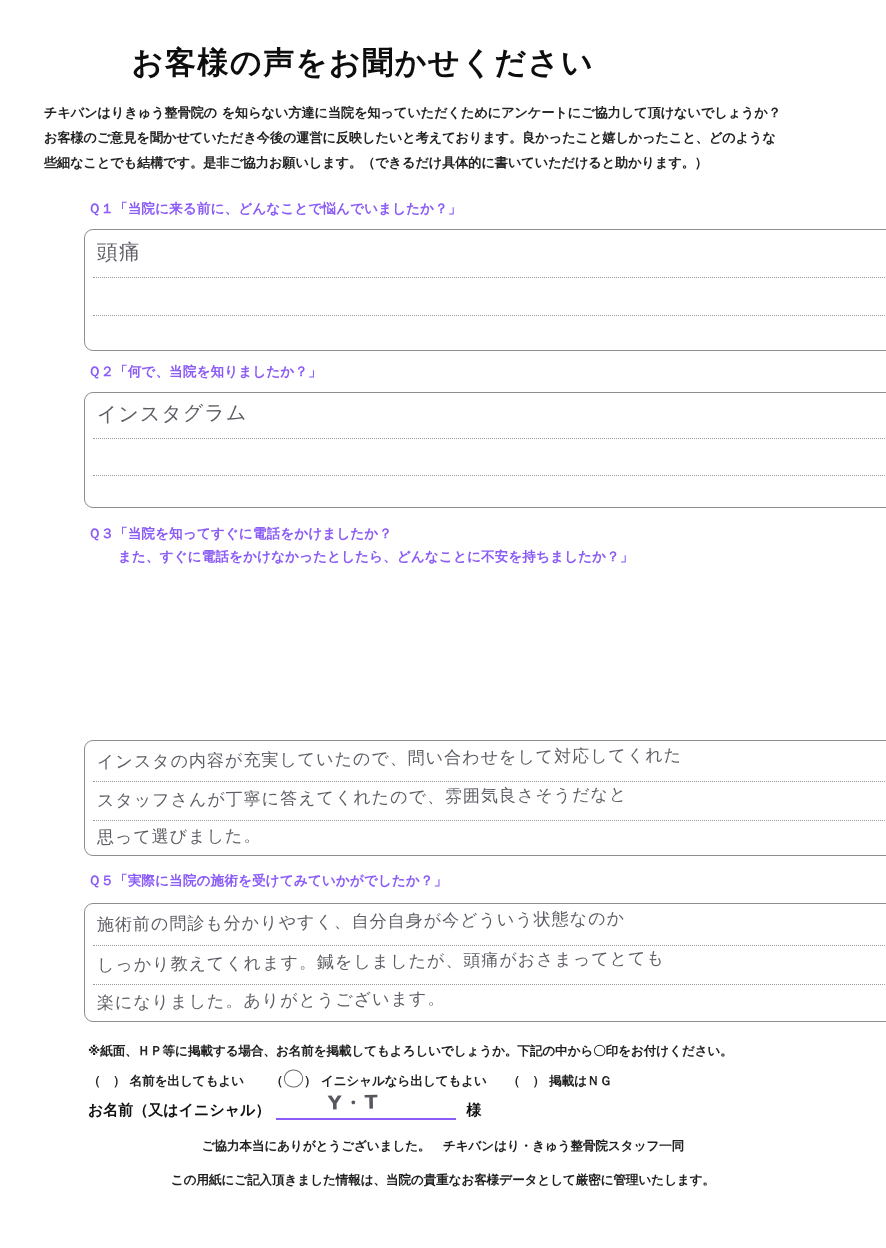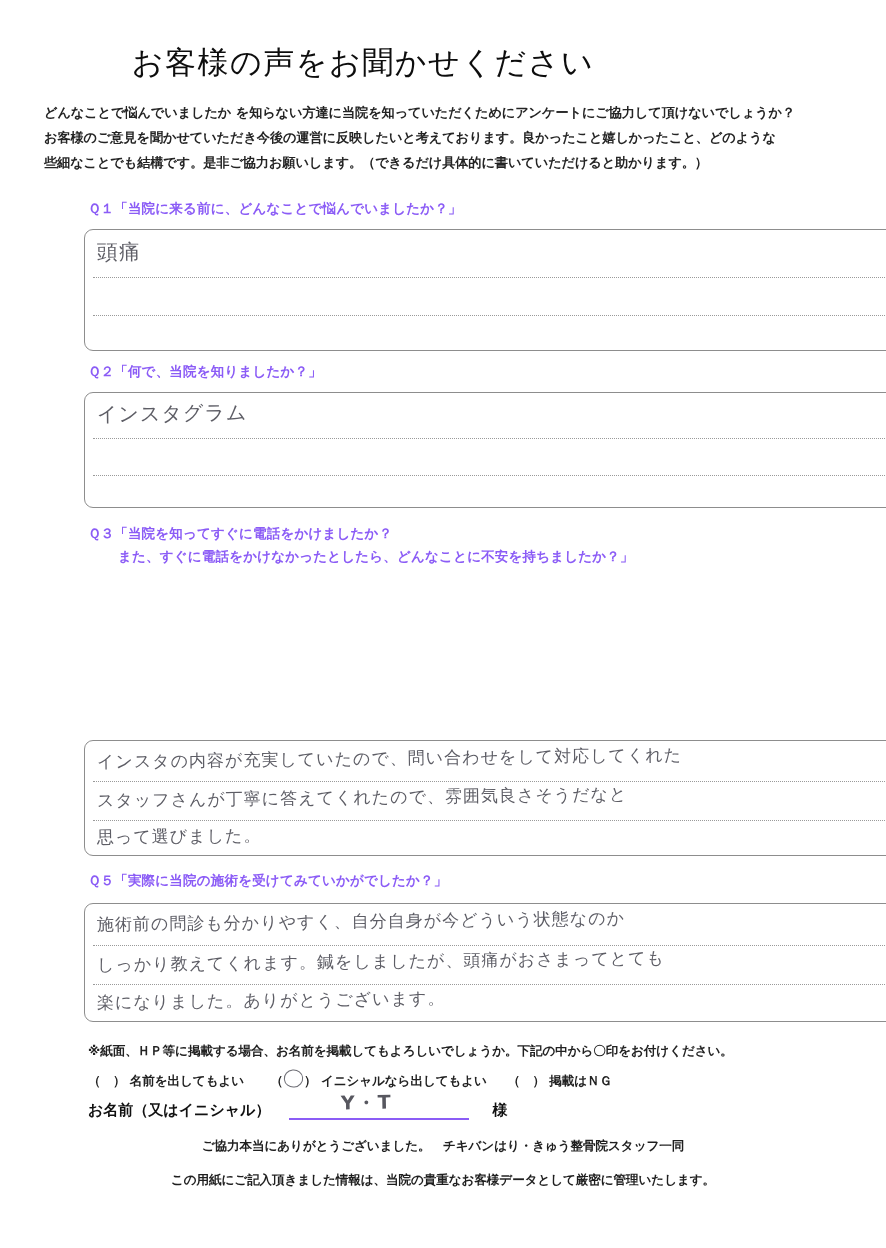--- a/index.html
+++ b/index.html
@@ -23,21 +23,21 @@
   }
 
   
   .title {
     position: absolute;
     left: 0;
     top: 42px;
     width: 726px;
     text-align: center;
     font-family: "DejaVu Serif", "Liberation Serif", serif;
-    font-weight: 400;
+    font-weight: 700;
     font-size: 31px;
     letter-spacing: 1.5px;
     color: #0d0d0d;
   }
 
   
   .intro {
     position: absolute;
     left: 44px;
     top: 100px;
@@ -105,21 +105,21 @@
   }
   .namerow {
     position: absolute;
     left: 88px;
     top: 1096px;
     font-size: 15px;
     font-weight: 700;
     color: #111;
     display: flex;
     align-items: flex-end;
-    gap: 15px;
+    gap: 2px;
   }
   .nameline {
     display: inline-block;
     width: 180px;
     border-bottom: 2px solid #8b5cf6;
     height: 22px;
     position: relative;
     margin: 0 8px 0 4px;
   }
   .nameval {
@@ -156,21 +156,21 @@
   .opt { display: inline-block; }
 </style>
 </head>
 <body>
 
 <div class="page">
 
   <div class="title">お客様の声をお聞かせください</div>
 
   <div class="intro">
-    <div>どんなことで悩んでいましたか を知らない方達に当院を知っていただくためにアンケートにご協力して頂けないでしょうか？</div>
+    <div>チキバンはりきゅう整骨院の を知らない方達に当院を知っていただくためにアンケートにご協力して頂けないでしょうか？</div>
     <div>お客様のご意見を聞かせていただき今後の運営に反映したいと考えております。良かったこと嬉しかったこと、どのような</div>
     <div>些細なことでも結構です。是非ご協力お願いします。（できるだけ具体的に書いていただけると助かります。）</div>
   </div>
 
   <div class="qlabel" style="left:88px; top:200px;">
     <span>Ｑ１「当院に来る前に、どんなことで悩んでいましたか？」</span>
   </div>
   <div class="abox" style="top:229px; height:122px;">
     <div class="rule" style="top:47px;"></div>
     <div class="rule" style="top:85px;"></div>

